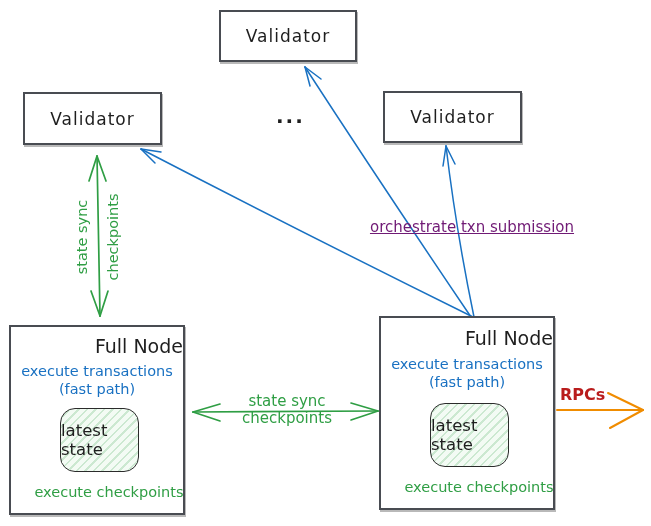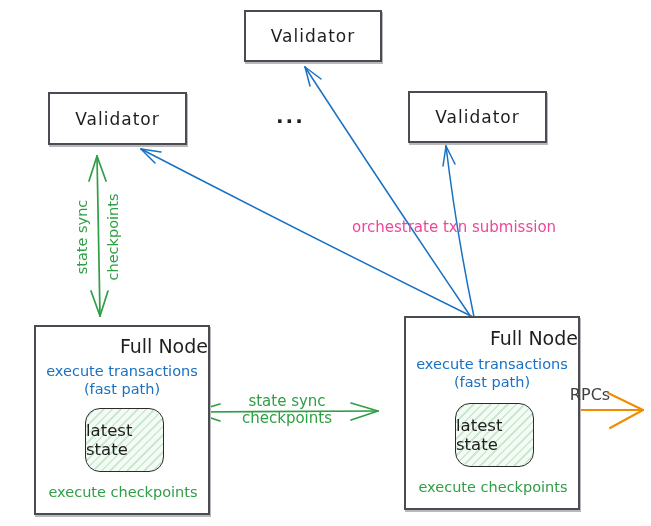--- a/index.html
+++ b/index.html
@@ -11,31 +11,31 @@
     color:#1e1e1e;
     overflow:hidden;
   }
   #edges{position:absolute;left:0;top:0;width:651px;height:526px;}
   .box{
     position:absolute;
     background:#ffffff;
     border:2px solid #494c52;
     box-shadow:1px 2px 0 0 #b9b9b9;
     box-sizing:border-box;
-    display:flex;align-items:center;justify-content:center;margin-left:25px;
+    display:flex;align-items:center;justify-content:center;
   }
   .validator-label{font-size:17px;letter-spacing:1px;color:#1e1e1e;}
   .ellipsis{
     position:absolute;left:276px;top:104px;width:30px;
     font-size:20px;font-weight:bold;letter-spacing:2px;color:#1e1e1e;
   }
   .fullnode{display:block;}
   .fn-title{position:absolute;left:0;width:100%;text-align:right;font-size:19px;color:#1e1e1e;}
   .fn-blue{position:absolute;left:0;width:100%;text-align:center;font-size:14.5px;color:#1971c2;line-height:18px;}
-  .fn-green{position:absolute;left:1px;width:100%;text-align:center;font-size:14.5px;color:#2f9e44;}
+  .fn-green{position:absolute;left:12px;width:100%;text-align:center;font-size:14.5px;color:#2f9e44;}
   .state-box{
     position:absolute;width:79px;height:64px;left:49px;
     border:1.6px solid #2b2b2b;border-radius:15px;
     background-color:#f3fbf4;
     background-image:repeating-linear-gradient(135deg, rgba(47,158,68,0.20) 0px, rgba(47,158,68,0.20) 1.6px, transparent 1.6px, transparent 6px);
     display:flex;flex-direction:column;align-items:flex-start;justify-content:center;
     box-sizing:border-box;
   }
   .state-line{font-size:16.5px;line-height:19px;color:#1e1e1e;}
   .vlabel{
@@ -43,25 +43,25 @@
     text-align:center;font-size:14.5px;color:#2f9e44;
     transform:rotate(-90deg);
     white-space:nowrap;
   }
   .hlabel{
     position:absolute;left:214px;top:393px;width:146px;
     text-align:center;font-size:15px;line-height:17px;color:#2f9e44;
   }
   .blue-label{
     position:absolute;left:352px;top:218px;width:240px;
-    font-size:15px;color:#ec4899;white-space:nowrap;
+    text-align:center;font-size:15px;color:#701a75;white-space:nowrap;text-decoration:underline;
   }
   .rpcs-label{
     position:absolute;left:560px;top:385px;width:60px;
-    text-align:center;font-size:16px;font-weight:normal;color:#404040;
+    text-align:left;font-size:16px;font-weight:bold;color:#b91c1c;
   }
 </style>
 </head>
 <body>
 
 <div id="canvas">
 
   <svg id="edges" viewBox="0 0 651 526" fill="none" stroke-linecap="round" stroke-linejoin="round">
 
     <g stroke="#2f9e44" stroke-width="1.7">

